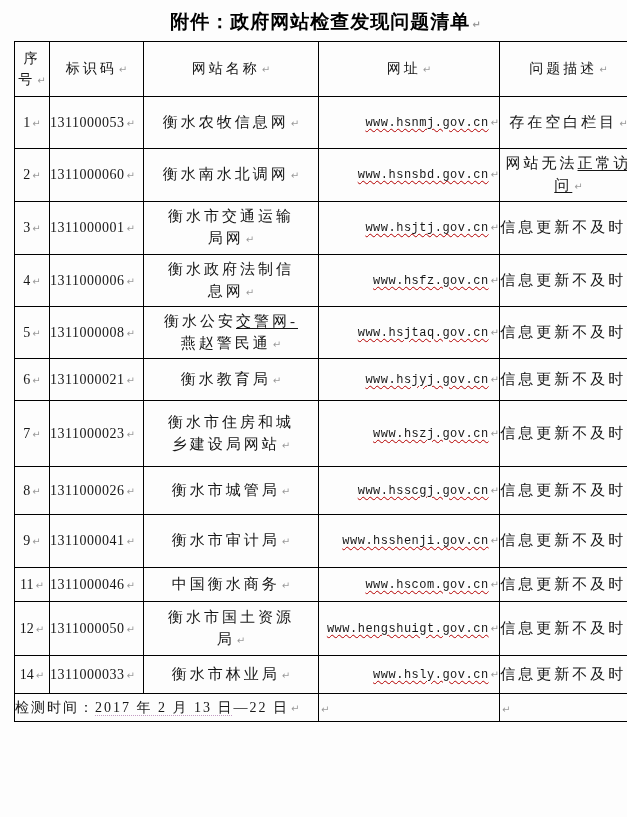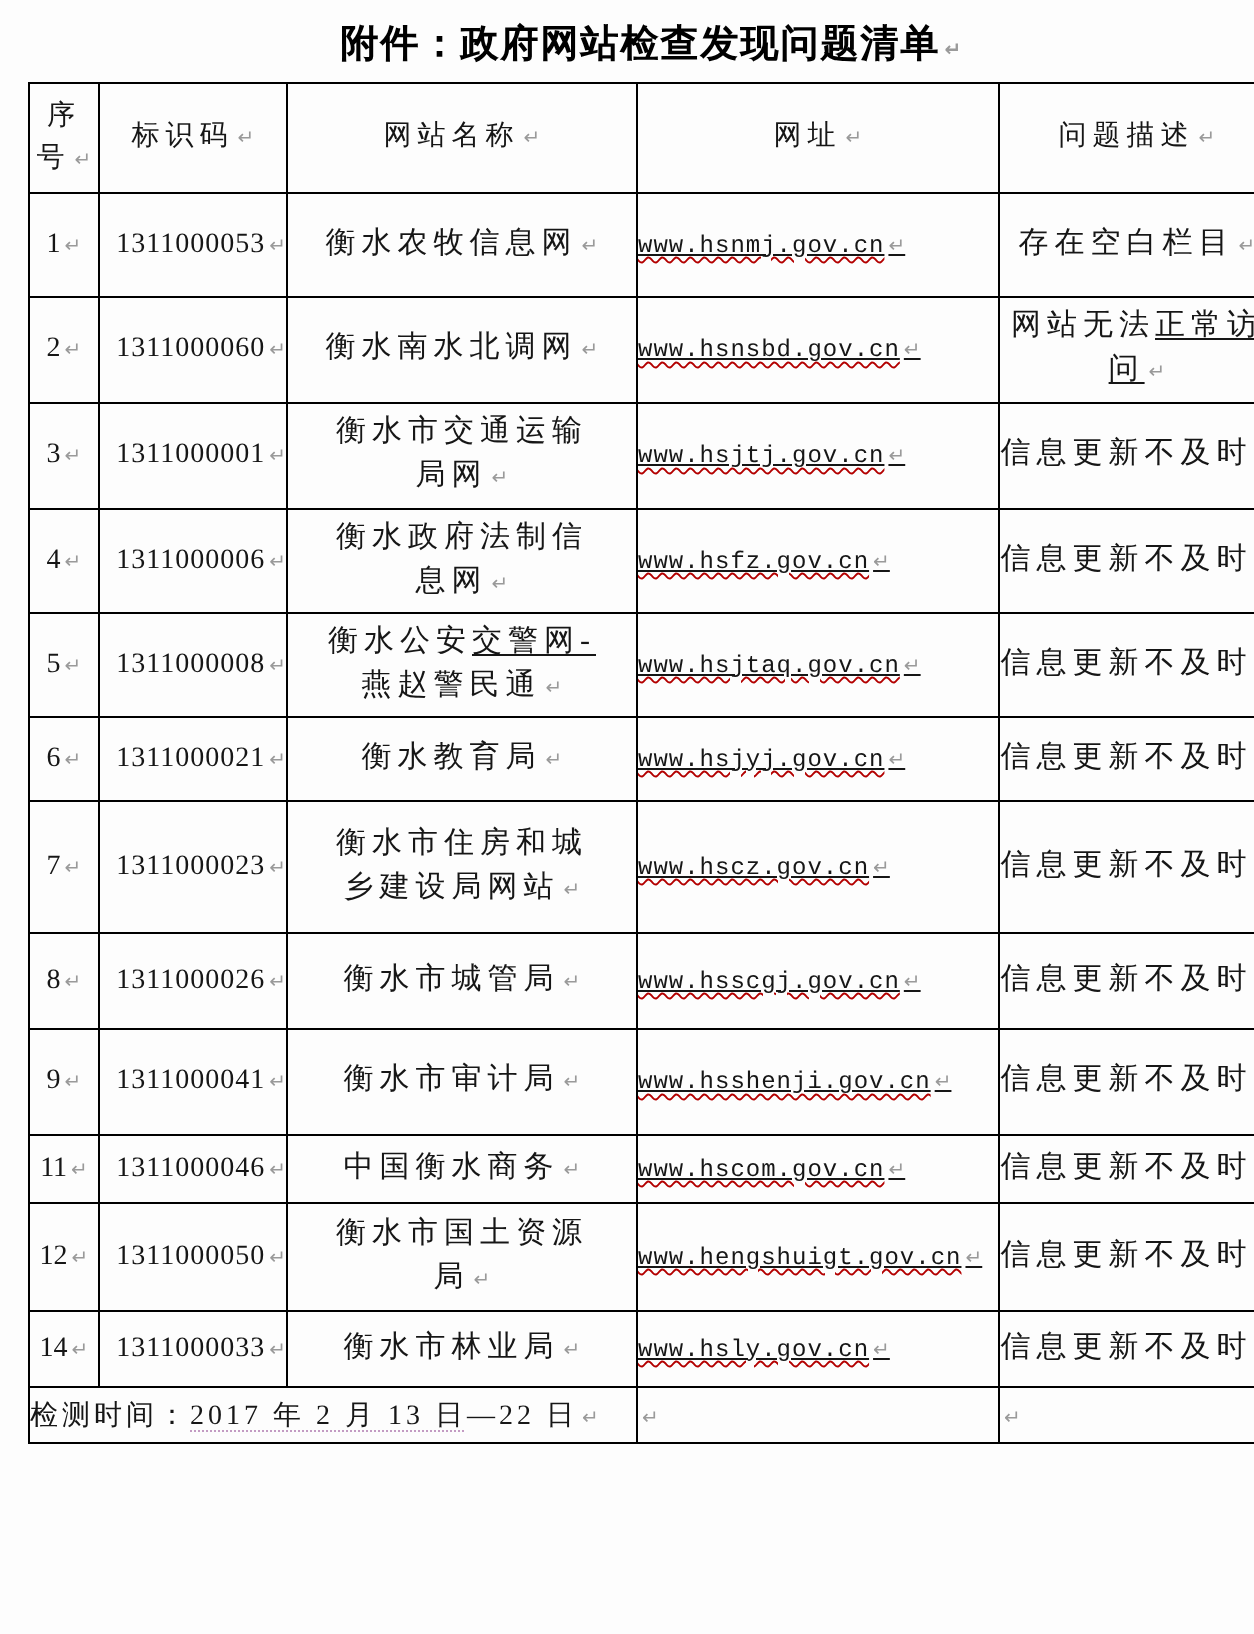--- a/index.html
+++ b/index.html
@@ -20,25 +20,25 @@
   }
   .doc-table td, .doc-table th {
     border:1px solid #000; padding:0; vertical-align:middle;
     overflow:hidden; font-weight:normal; color:#161616;
   }
   .doc-table th {
     font-size:14px; letter-spacing:3px; text-align:center; white-space:pre-line;
     line-height:21px;
   }
   .c-num  { text-align:center; font-size:14px; }
-  .c-code { text-align:right; font-size:14px; letter-spacing:0.5px; }
+  .c-code { text-align:left; font-size:14px; letter-spacing:0.5px; }
   .c-name { text-align:center; font-size:15px; letter-spacing:3px; line-height:22px; }
   .c-url  {
-    text-align:left; padding-left:6px; font-size:12px; letter-spacing:0.5px;
-    font-family:"Liberation Mono","DejaVu Sans Mono",monospace; white-space:nowrap;text-decoration:underline;
+    text-align:right; padding-left:6px; font-size:12px; letter-spacing:0.5px;
+    font-family:"Liberation Mono","DejaVu Sans Mono",monospace; white-space:nowrap;
   }
   .c-prob { text-align:center; padding-left:3px; font-size:15px; letter-spacing:3px;
             line-height:22px; white-space:nowrap; }
   .c-footer { text-align:left; padding-left:4px; font-size:14px; letter-spacing:2px; }
   .c-empty  { padding-left:6px; text-align:left; }
   tfoot td { border-bottom:none; }
   .sq-red {
     text-decoration-line:underline; text-decoration-style:wavy;
     text-decoration-color:#b30000; text-decoration-thickness:1px;
     text-underline-offset:2px;
@@ -124,21 +124,21 @@
           <td class="c-num">6<span class="mark">↵</span></td>
           <td class="c-code">1311000021<span class="mark">↵</span></td>
           <td class="c-name"><span>衡水教育局</span><span class="mark">↵</span></td>
           <td class="c-url"><span class="sq-red">www.hsjyj.gov.cn</span><span class="mark">↵</span></td>
           <td class="c-prob"><span>信息更新不及时</span><span class="mark">↵</span></td>
         </tr>
         <tr style="height: 66px;">
           <td class="c-num">7<span class="mark">↵</span></td>
           <td class="c-code">1311000023<span class="mark">↵</span></td>
           <td class="c-name"><span>衡水市住房和城</span><br><span>乡建设局网站</span><span class="mark">↵</span></td>
-          <td class="c-url"><span class="sq-red">www.hscz.gov.cn</span><span class="mark">↵</span></td>
+          <td class="c-url"><span class="sq-red">www.hszj.gov.cn</span><span class="mark">↵</span></td>
           <td class="c-prob"><span>信息更新不及时</span><span class="mark">↵</span></td>
         </tr>
         <tr style="height: 48px;">
           <td class="c-num">8<span class="mark">↵</span></td>
           <td class="c-code">1311000026<span class="mark">↵</span></td>
           <td class="c-name"><span>衡水市城管局</span><span class="mark">↵</span></td>
           <td class="c-url"><span class="sq-red">www.hsscgj.gov.cn</span><span class="mark">↵</span></td>
           <td class="c-prob"><span>信息更新不及时</span><span class="mark">↵</span></td>
         </tr>
         <tr style="height: 53px;">

